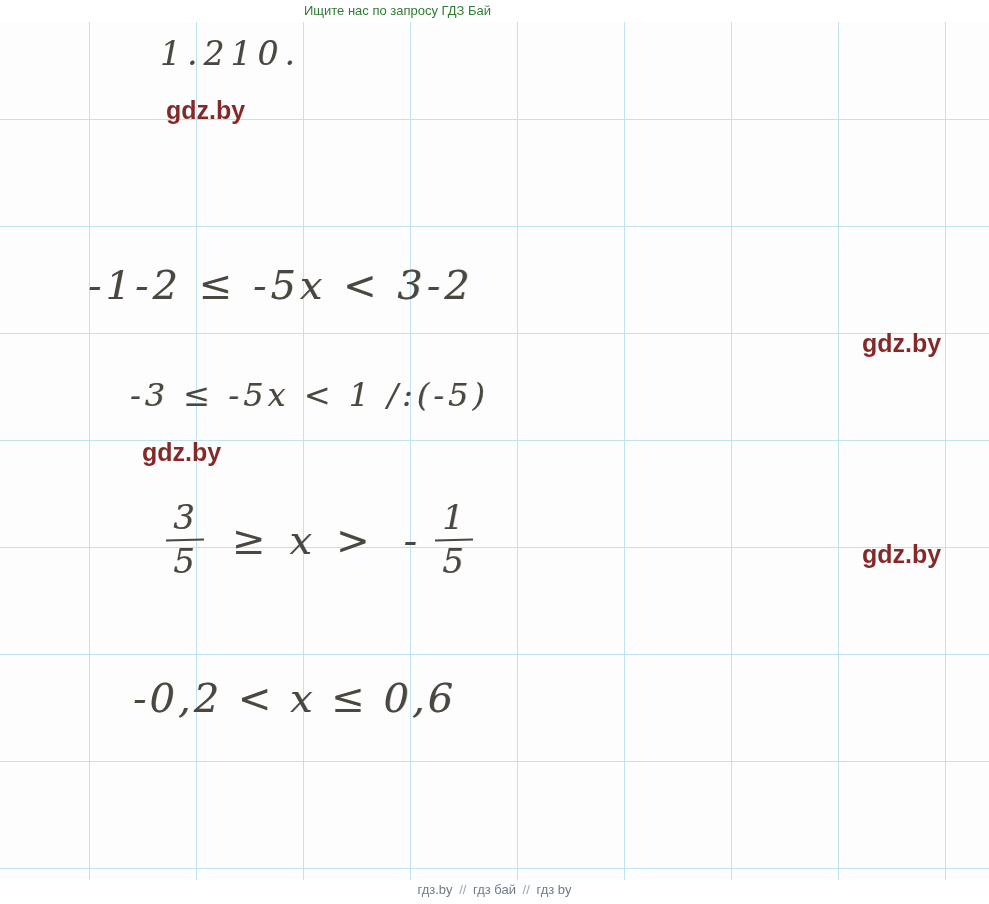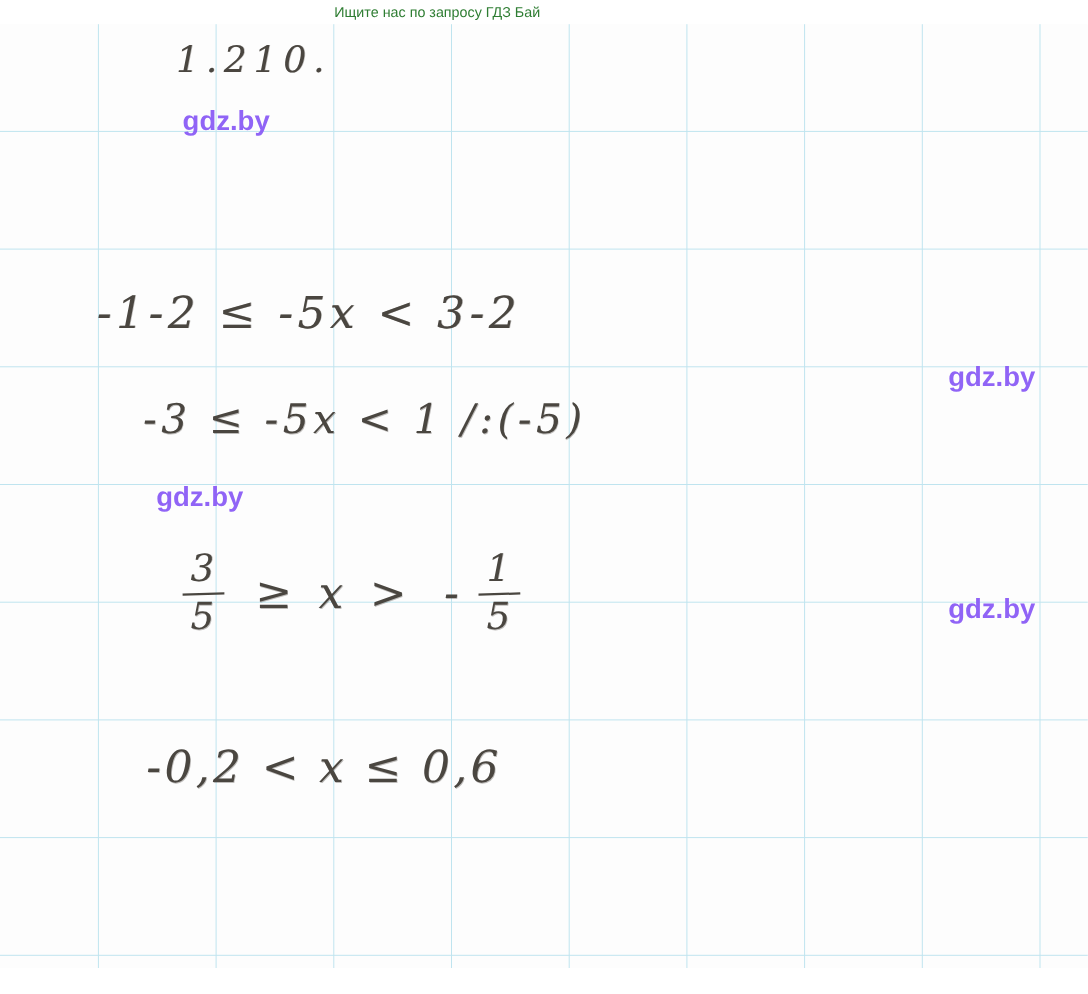--- a/index.html
+++ b/index.html
@@ -67,21 +67,21 @@
     font-family: "DejaVu Serif", serif;
     font-style: italic;
     white-space: nowrap;
     z-index: 3;
     letter-spacing: 2px;
     text-shadow: 0.6px 0.4px 0 rgba(74,70,64,0.35);
   }
   .hw.l1 { left: 160px; top: 34px;  font-size: 33px; letter-spacing: 6px; }
   .hw.l2 { left: 88px;  top: 150px; font-size: 40px; letter-spacing: 5px; }
   .hw.l3 { left: 88px;  top: 262px; font-size: 40px; letter-spacing: 4px; }
-  .hw.l4 { left: 130px; top: 360px; font-size: 37px; letter-spacing: 4px; }
+  .hw.l4 { left: 130px; top: 376px; font-size: 32px; letter-spacing: 4px; }
   .hw.l6 { left: 105px; top: 675px; font-size: 40px; letter-spacing: 3px; margin-left: 28px; }
   .hw.l7 { left: 120px; top: 795px; font-size: 42px; letter-spacing: 4px; }
 
   
   .fracline {
     position: absolute;
     left: 160px;
     top: 500px;
     z-index: 3;
     display: flex;
@@ -111,21 +111,21 @@
   }
   .frac .den { padding: 0 4px; }
   .op { margin: 0 22px; }
   .op-tight { margin: 0 10px; }
 
   
   .wm {
     position: absolute;
     font-family: "Liberation Sans", sans-serif;
     font-weight: bold;
-    color: #8b5cf6;
+    color: #7f1d1d;
     font-size: 25px;
     z-index: 4;
     opacity: 0.95;
   }
   .wm.w1 { left: 166px; top: 96px; }
   .wm.w2 { left: 862px; top: 329px; }
   .wm.w3 { left: 142px; top: 438px; }
   .wm.w4 { left: 862px; top: 540px; }
 </style>
 </head>
@@ -162,14 +162,21 @@
   </div>
 
   <div class="hw l6">-0,2 &lt; x ≤ 0,6</div>
 
 
   <div class="wm w1">gdz.by</div>
   <div class="wm w2">gdz.by</div>
   <div class="wm w3">gdz.by</div>
   <div class="wm w4">gdz.by</div>
 
+  <div class="bottom-banner">
+    <span>гдз.by</span>
+    <span class="sep">//</span>
+    <span>гдз бай</span>
+    <span class="sep">//</span>
+    <span>гдз by</span>
+  </div>
 
 </div>
 
 </body></html>

